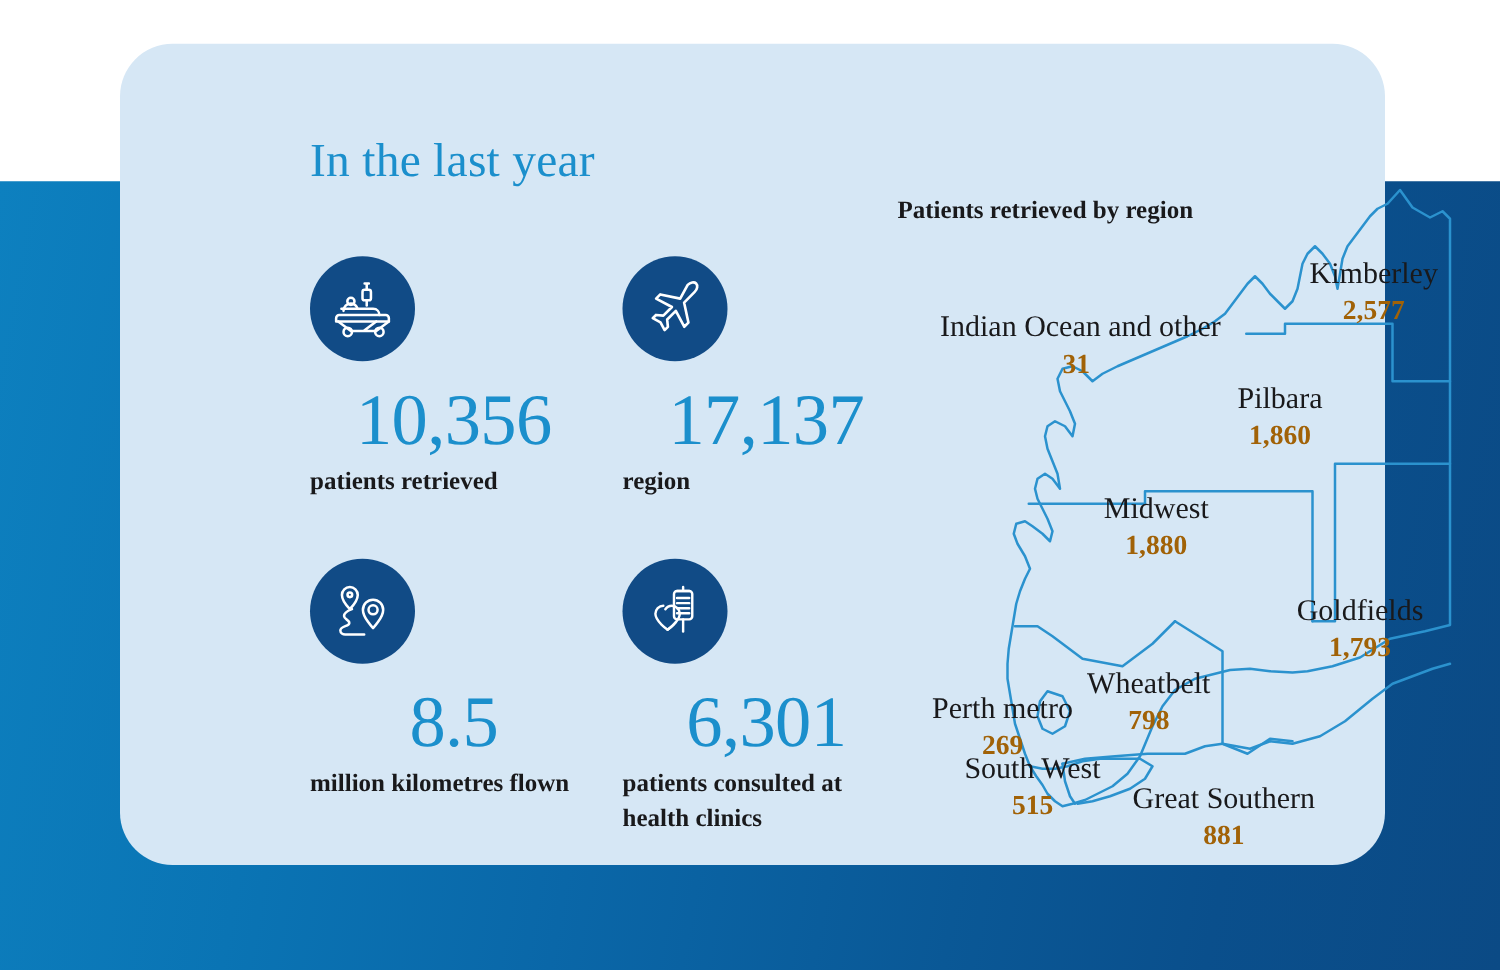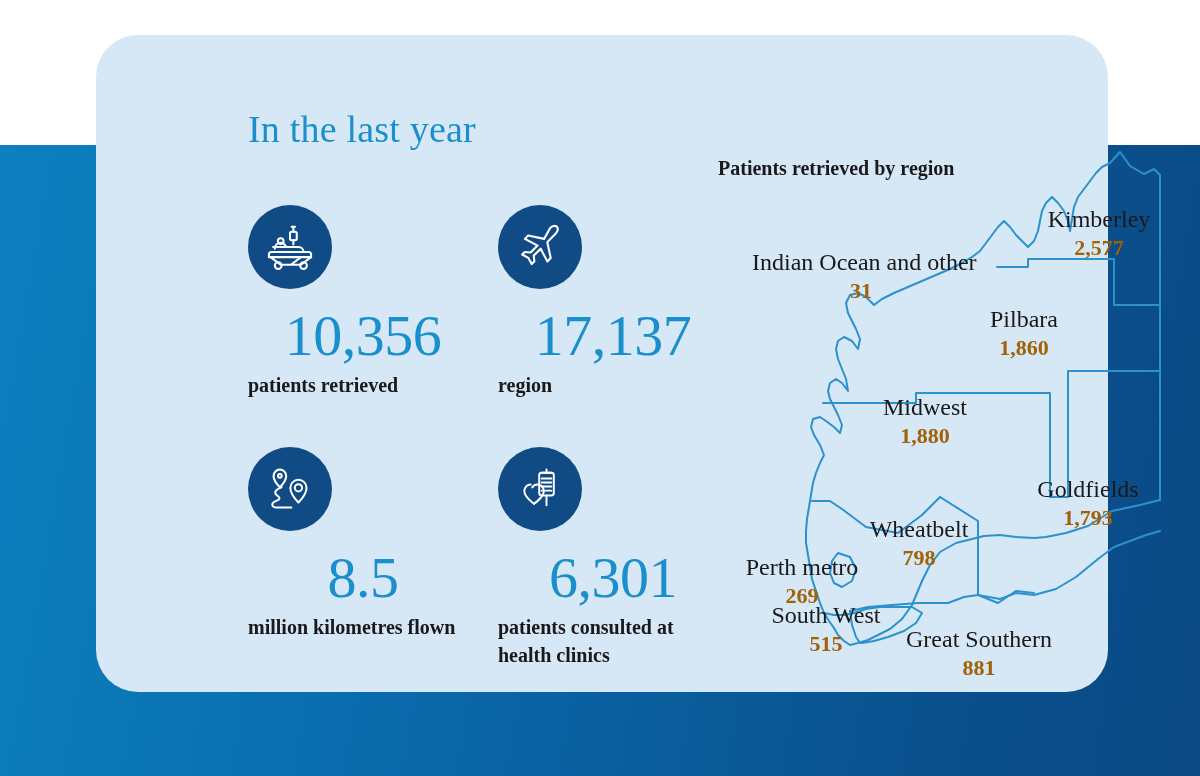--- a/index.html
+++ b/index.html
@@ -365,21 +365,21 @@
       <div class="rg" style="left:150px; top:248px; width:118px;">
         <div class="rg-name">Midwest</div>
         <div class="rg-val">1,880</div>
       </div>
 
       <div class="rg" style="left:308px; top:330px; width:128px;">
         <div class="rg-name">Goldfields</div>
         <div class="rg-val">1,793</div>
       </div>
 
-      <div class="rg" style="left:144px; top:370px; width:118px;">
+      <div class="rg" style="left:144px; top:388px; width:118px;">
         <div class="rg-name">Wheatbelt</div>
         <div class="rg-val">798</div>
       </div>
 
       <div class="rg" style="left:22px; top:408px; width:128px;">
         <div class="rg-name">Perth metro</div>
         <div class="rg-val">269</div>
       </div>
 
       <div class="rg" style="left:40px; top:456px; width:140px;">

